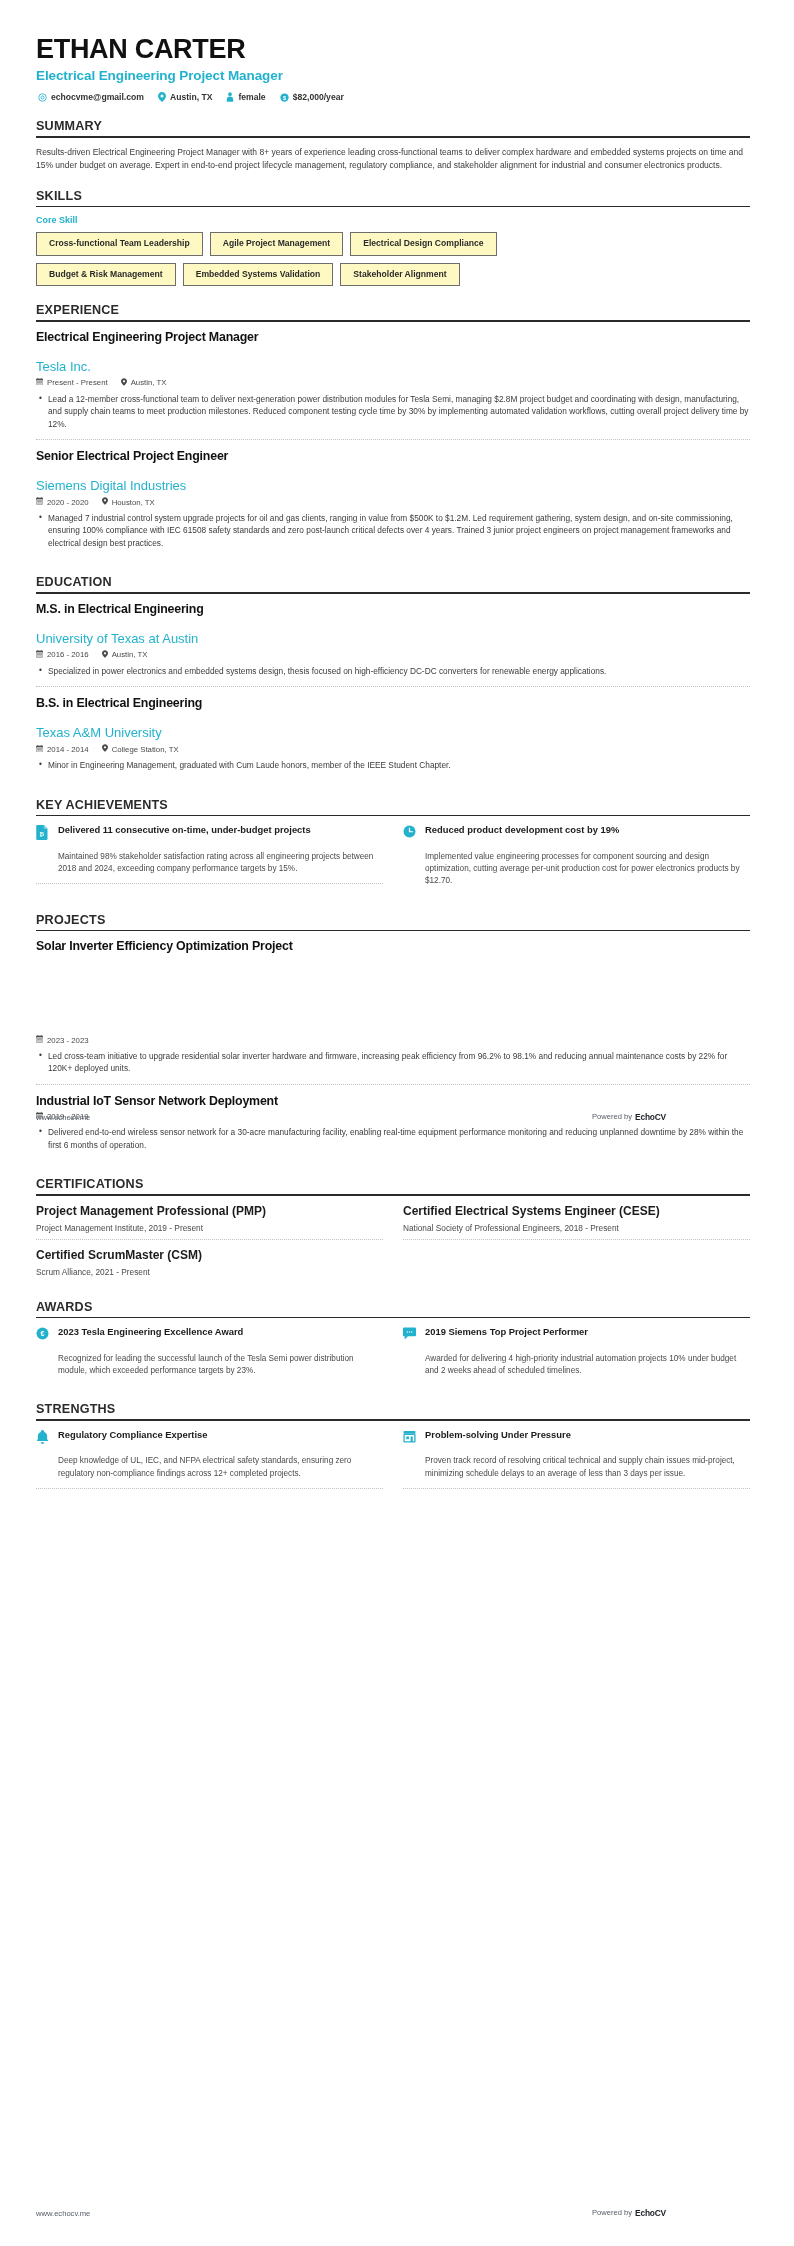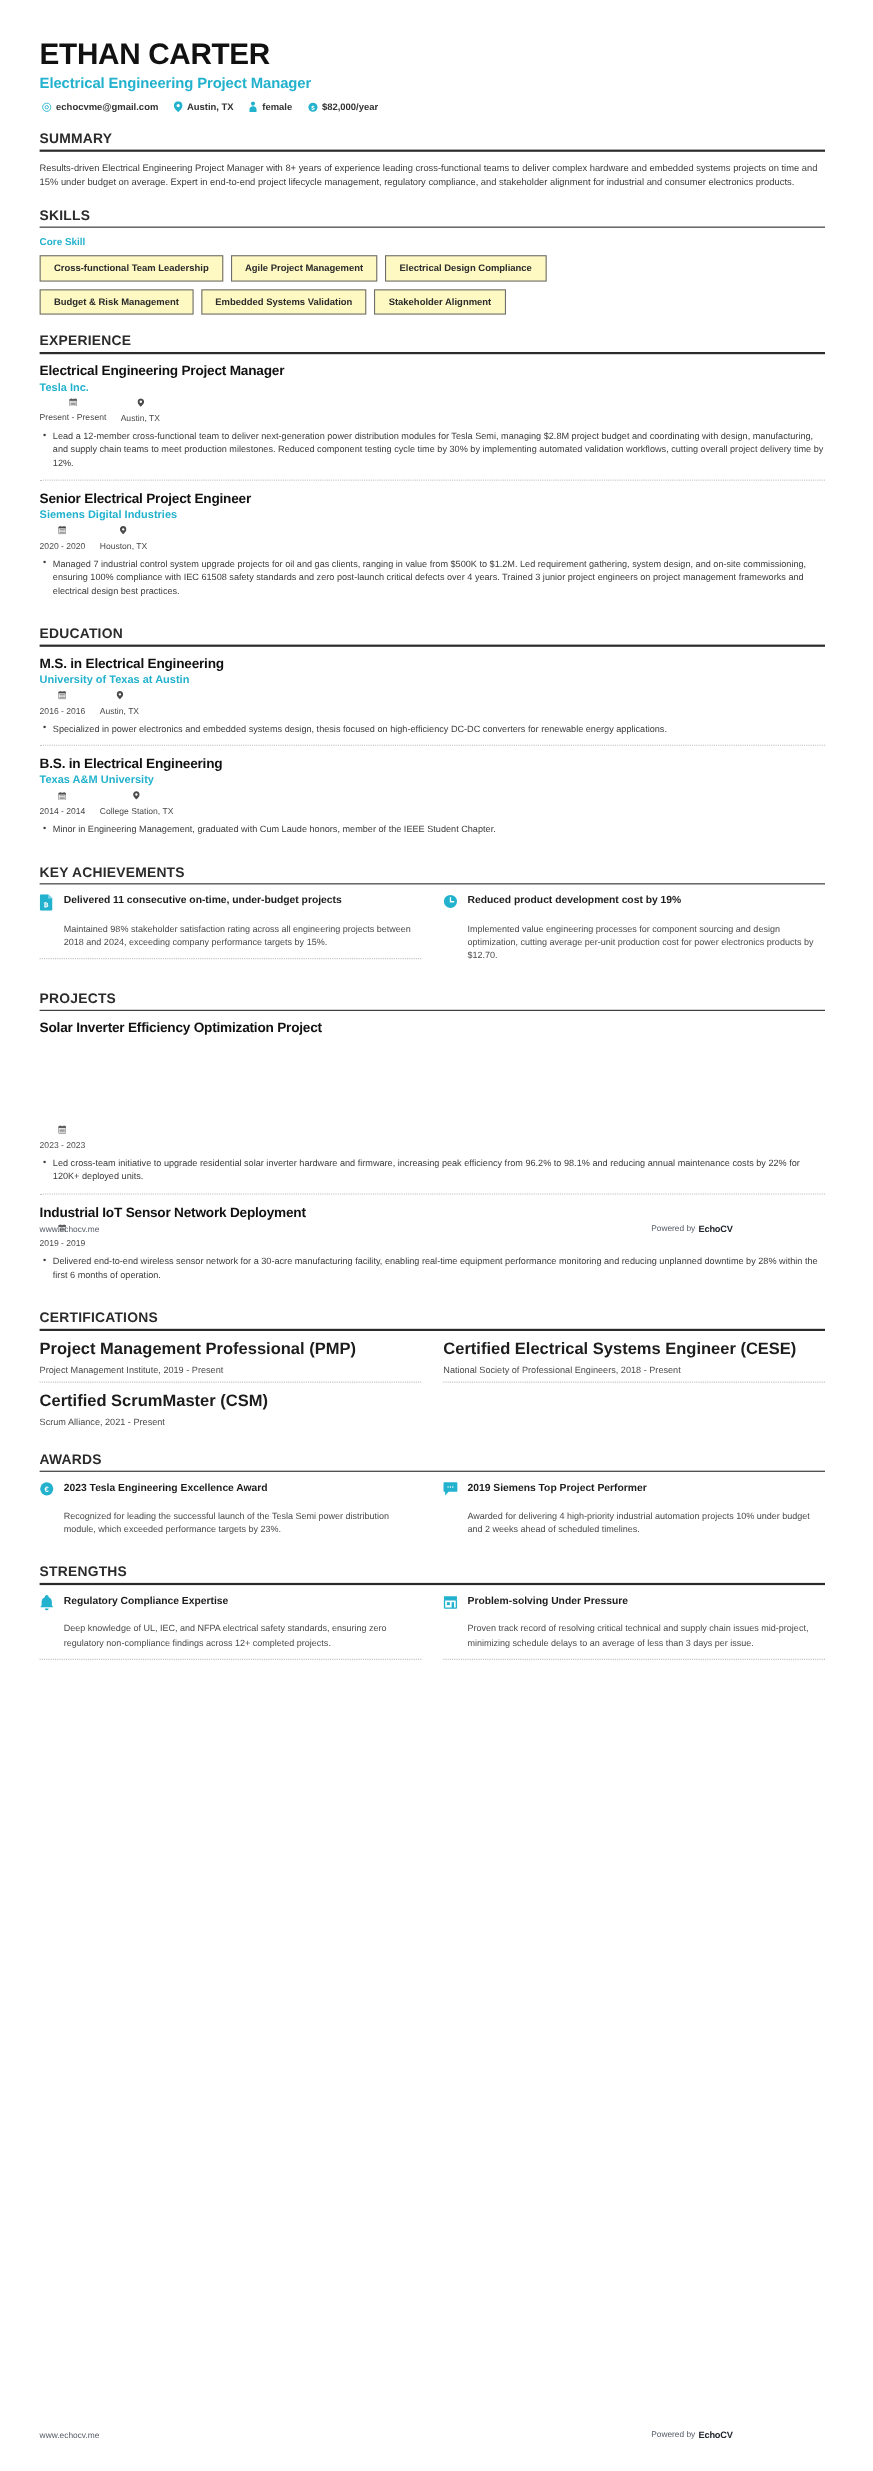--- a/index.html
+++ b/index.html
@@ -94,34 +94,34 @@
   
   .entry { padding-bottom: 7px; }
   .entry + .entry { border-top: 1px dotted #c2c2c2; padding-top: 9px; }
   .entry-title {
     font-size: 12.4px;
     font-weight: 700;
     color: #111111;
     letter-spacing: -0.2px;
   }
   .entry-org {
-    font-size: 10px;
-    font-weight: 700;
+    font-size: 13px;
+    font-weight: 400;
     color: #23b2cd;
-    margin-top: 3px;
+    margin-top: 15px;
   }
   .entry-meta {
     display: flex;
     align-items: center;
     gap: 13px;
     margin-top: 4px;
     font-size: 7.8px;
     color: #4a4a4a;
   }
-  .meta-item { display: flex; align-items: center; gap: 4px; flex-direction: column; }
+  .meta-item { display: flex; align-items: center; gap: 4px; }
   .bullets { margin-top: 5px; list-style: none; }
   .bullets li {
     position: relative;
     padding-left: 12px;
     font-size: 8.3px;
     line-height: 1.5;
     color: #3b3b3b;
     margin-bottom: 2px;
   }
   .bullets li::before {
@@ -155,21 +155,21 @@
     line-height: 1.5;
     color: #4a4a4a;
     margin-top: 14px;
   }
   .dotted-under { border-bottom: 1px dotted #c2c2c2; padding-bottom: 8px; }
 
   
   .cert { padding-bottom: 6px; }
   .cert + .cert { padding-top: 8px; }
   .cert-name {
-    font-size: 15px;
+    font-size: 12px;
     font-weight: 700;
     color: #1c1c1c;
   }
   .cert-sub {
     font-size: 8.3px;
     color: #4a4a4a;
     margin-top: 5px;
   }
   .cert-divider { border-bottom: 1px dotted #c2c2c2; }
 

